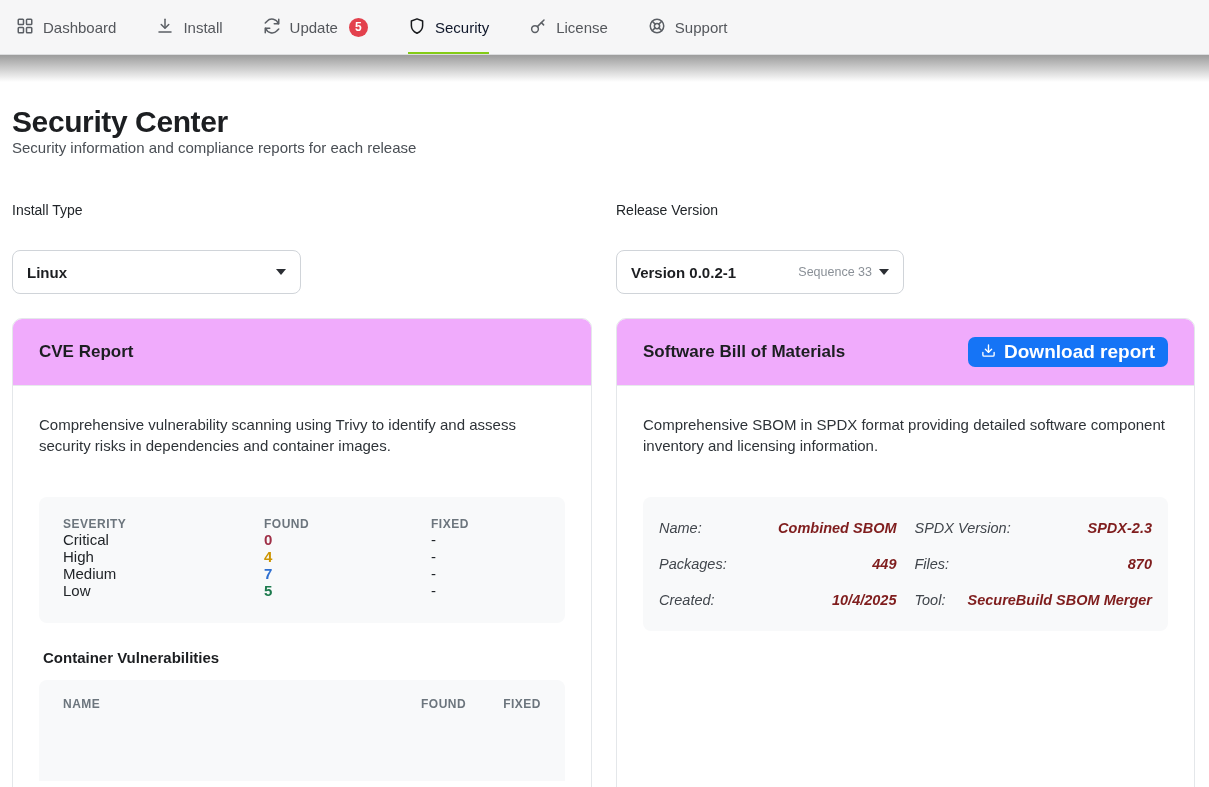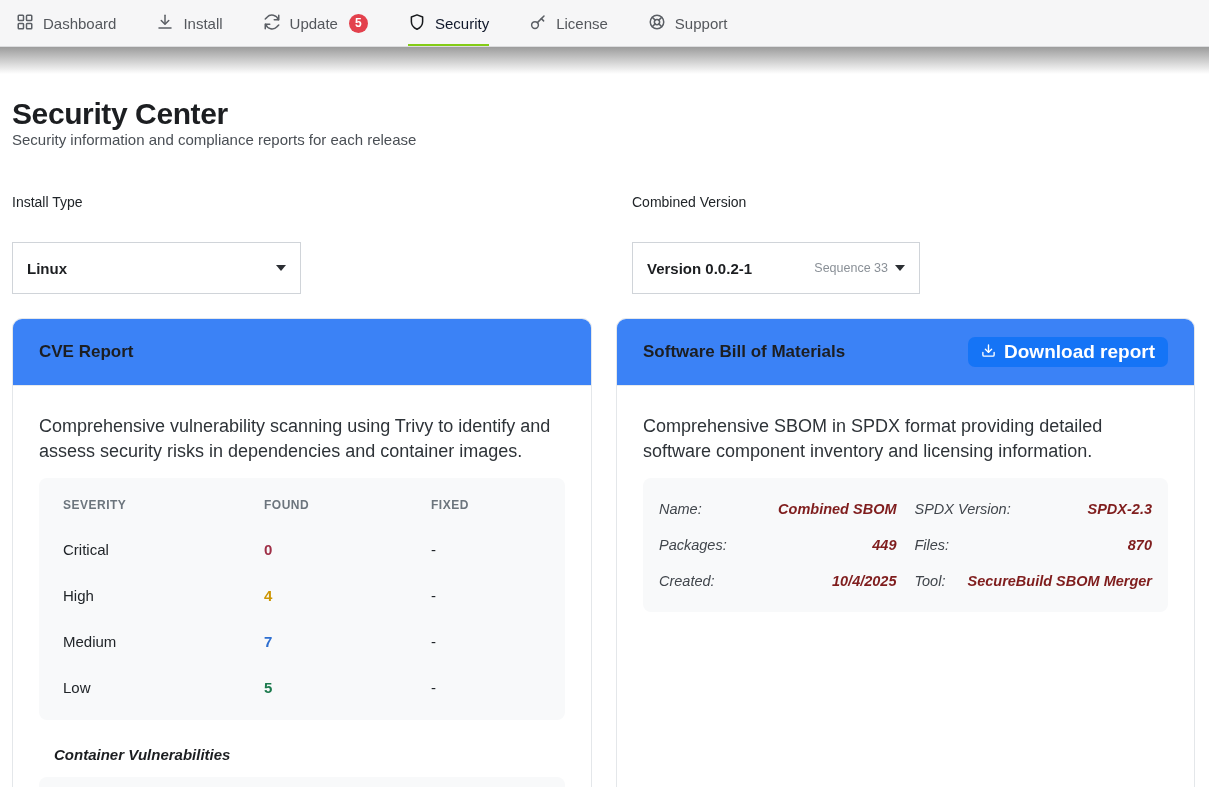--- a/index.html
+++ b/index.html
@@ -7,21 +7,21 @@
   body {
     font-family: "Liberation Sans", sans-serif;
     background: #ffffff;
     color: #212529;
   }
 
   
   .nav {
     display: flex;
     align-items: stretch;
-    height: 47px;
+    height: 55px;
     background: #f6f6f7;
     border-bottom: 1px solid #dcdddf;
     padding: 0 16px;
     gap: 40px;
   }
   .nav-item {
     display: flex;
     align-items: center;
     gap: 9px;
     font-size: 15px;
@@ -62,29 +62,29 @@
   }
   .page-subtitle {
     font-size: 15px;
     color: #4a4f55;
   }
 
   
   .filters {
     display: grid;
     grid-template-columns: 580px 579px;
-    gap: 40px;
+    gap: 24px;
     margin-top: 46px;
   }
   .filter-label { font-size: 14px; color: #212529; margin-bottom: 11px; }
   .select {
     width: 289px;
-    height: 52px;
+    height: 44px;
     border: 1px solid #d0d4d9;
-    border-radius: 0;
+    border-radius: 8px;
     background: #fff;
     display: flex;
     align-items: center;
     justify-content: space-between;
     padding: 0 14px;
     cursor: pointer;
     margin-top: 32px;
   }
   .select-value { font-size: 15px; font-weight: 700; color: #1c1e21; }
   .select-right { display: flex; align-items: center; gap: 7px; }
@@ -104,30 +104,30 @@
     margin-top: 24px;
   }
   .card {
     border: 1px solid #e4e7ea;
     border-radius: 10px;
     background: #fff;
     overflow: hidden;
   }
   .card-header {
     height: 67px;
-    background: #3b82f6;
+    background: #f0abfc;
     border-bottom: 1px solid #e7eaec;
     display: flex;
     align-items: center;
     justify-content: space-between;
     padding: 0 26px;
   }
   .card-title { font-size: 17px; font-weight: 700; color: #1c1e21; }
   .card-body { padding: 28px 26px; }
-  .card-desc { font-size: 18px; line-height: 1.4; color: #2e3338; margin-bottom: 14px; }
+  .card-desc { font-size: 15px; line-height: 1.4; color: #2e3338; margin-bottom: 41px; }
 
   .btn-primary {
     display: flex;
     align-items: center;
     gap: 8px;
     background: #1574f6;
     color: #fff;
     border: none;
     border-radius: 7px;
     height: 30px;
@@ -144,34 +144,34 @@
     background: #f8f9fa;
     border-radius: 8px;
     padding: 20px 24px 24px;
   }
   .sev-row {
     display: grid;
     grid-template-columns: 201px 167px 1fr;
     align-items: center;
     font-size: 15px;
   }
-  .sev-row + .sev-row { margin-top: 29px; }
+  .sev-row + .sev-row { }
   .th {
     font-size: 12px;
     font-weight: 700;
     letter-spacing: 0.5px;
     color: #6c757d;
   }
   .sev-found { font-weight: 700; }
   .c-critical { color: #9f2f46; }
   .c-high     { color: #cc9502; }
   .c-medium   { color: #2e6fd0; }
   .c-low      { color: #1c7a4d; }
 
-  .section-title { font-size: 15px; font-weight: 700; color: #1c1e21; margin: 26px 15px 14px; font-style: italic; }
+  .section-title { font-size: 15px; font-weight: 700; color: #1c1e21; margin: 26px 4px 14px; }
   .panel-cut {
     background: #f8f9fa;
     border-radius: 8px 8px 0 0;
     padding: 17px 24px 70px;
   }
   .cv-head { display: flex; align-items: center; }
   .cv-head .cv-name { flex: 1; }
   .cv-head .cv-found { width: 78px; }
   .cv-head .cv-fixed { width: 42px; text-align: right; }
 
@@ -273,21 +273,21 @@
 
   <div class="filters">
     <div>
       <div class="filter-label">Install Type</div>
       <div class="select">
         <span class="select-value">Linux</span>
         <span class="caret"></span>
       </div>
     </div>
     <div>
-      <div class="filter-label">Combined Version</div>
+      <div class="filter-label">Release Version</div>
       <div class="select" style="width:288px;">
         <span class="select-value">Version 0.0.2-1</span>
         <span class="select-right">
           <span class="select-hint">Sequence 33</span>
           <span class="caret"></span>
         </span>
       </div>
     </div>
   </div>
 

